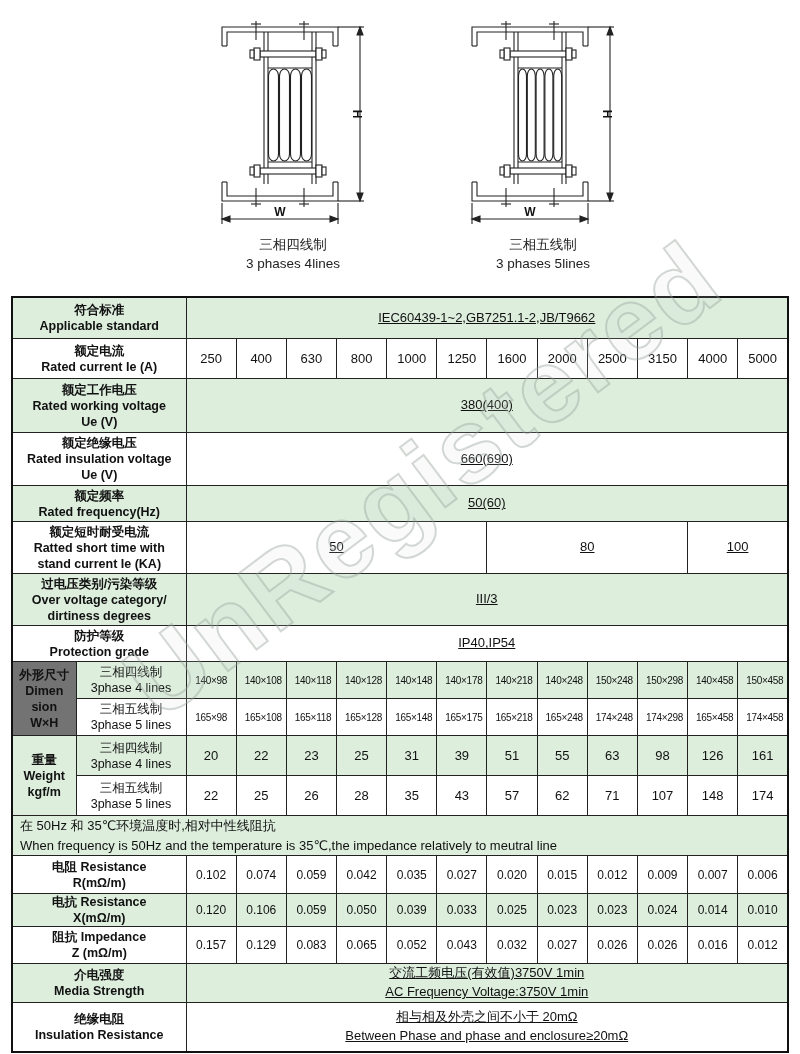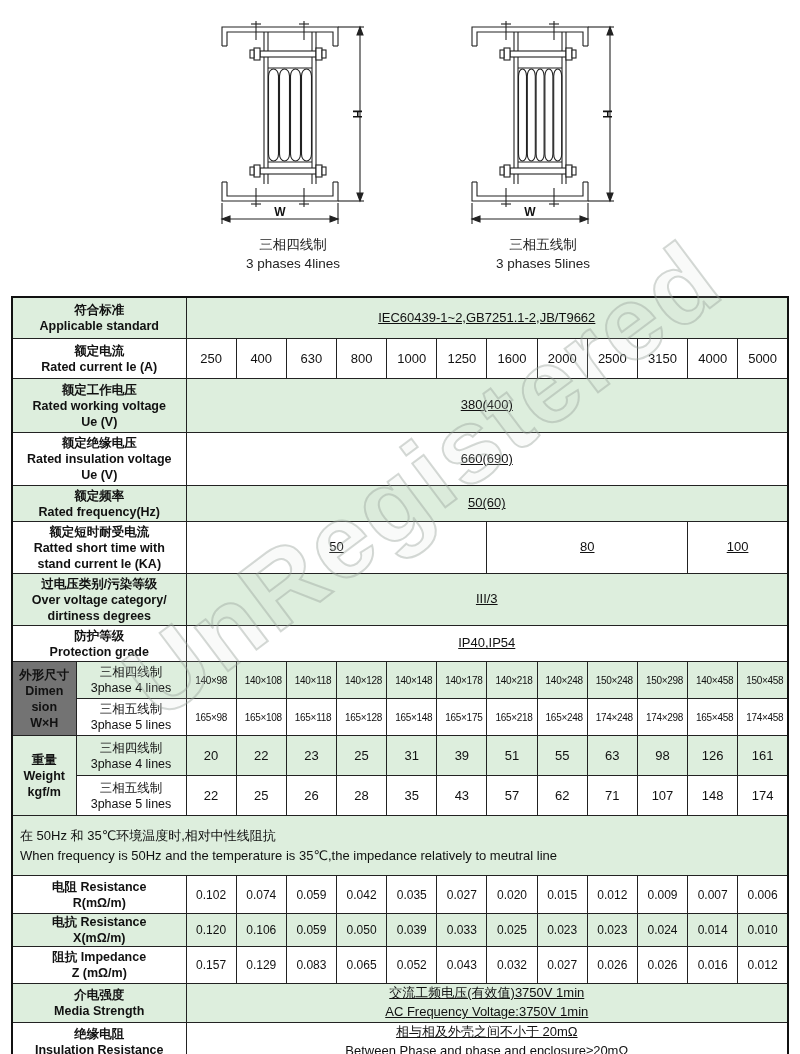--- a/index.html
+++ b/index.html
@@ -23,21 +23,21 @@
   }
 
   
   table{border-collapse:collapse;table-layout:fixed;width:778px;margin:22px auto 0 auto;border:2px solid #111;position:relative;z-index:1;}
   td{border:1px solid #222;text-align:center;vertical-align:middle;font-size:13px;padding:0 1px;overflow:hidden;}
   tr.g>td{background:#ddeedd;}
   tr.dims>td:not(.lbl):not(.sub){font-size:10px;letter-spacing:-0.3px;padding:8px;}
   tr.rxz>td:not(.lbl){font-size:12px;margin-left:20px;}
   td.lbl{font-size:12.5px;line-height:1.28;font-weight:bold;}
   td.sub{font-size:12.5px;line-height:1.3;}
-  td.note-cell{text-align:left;padding:10px 7px;font-size:13px;line-height:1.5;}
+  td.note-cell{text-align:left;padding:0 7px;font-size:13px;line-height:1.5;}
   td.val{font-size:13px;line-height:1.45;text-decoration:underline;}
 </style>
 </head>
 <body>
 
 <div class="page">
 
   <div class="diagrams">
 
     <figure>
@@ -420,21 +420,21 @@
         <td class="lbl" colspan="2">
           <div>介电强度</div>
           <div>Media Strength</div>
         </td>
         <td class="val" colspan="12">
           <div>交流工频电压(有效值)3750V 1min</div>
           <div>AC Frequency Voltage:3750V 1min</div>
         </td>
       </tr>
 
-      <tr style="height:40px">
+      <tr style="height:50px">
         <td class="lbl" colspan="2">
           <div>绝缘电阻</div>
           <div>Insulation Resistance</div>
         </td>
         <td class="val" colspan="12">
           <div>相与相及外壳之间不小于 20mΩ</div>
           <div>Between Phase and phase and enclosure≥20mΩ</div>
         </td>
       </tr>
     </tbody>

